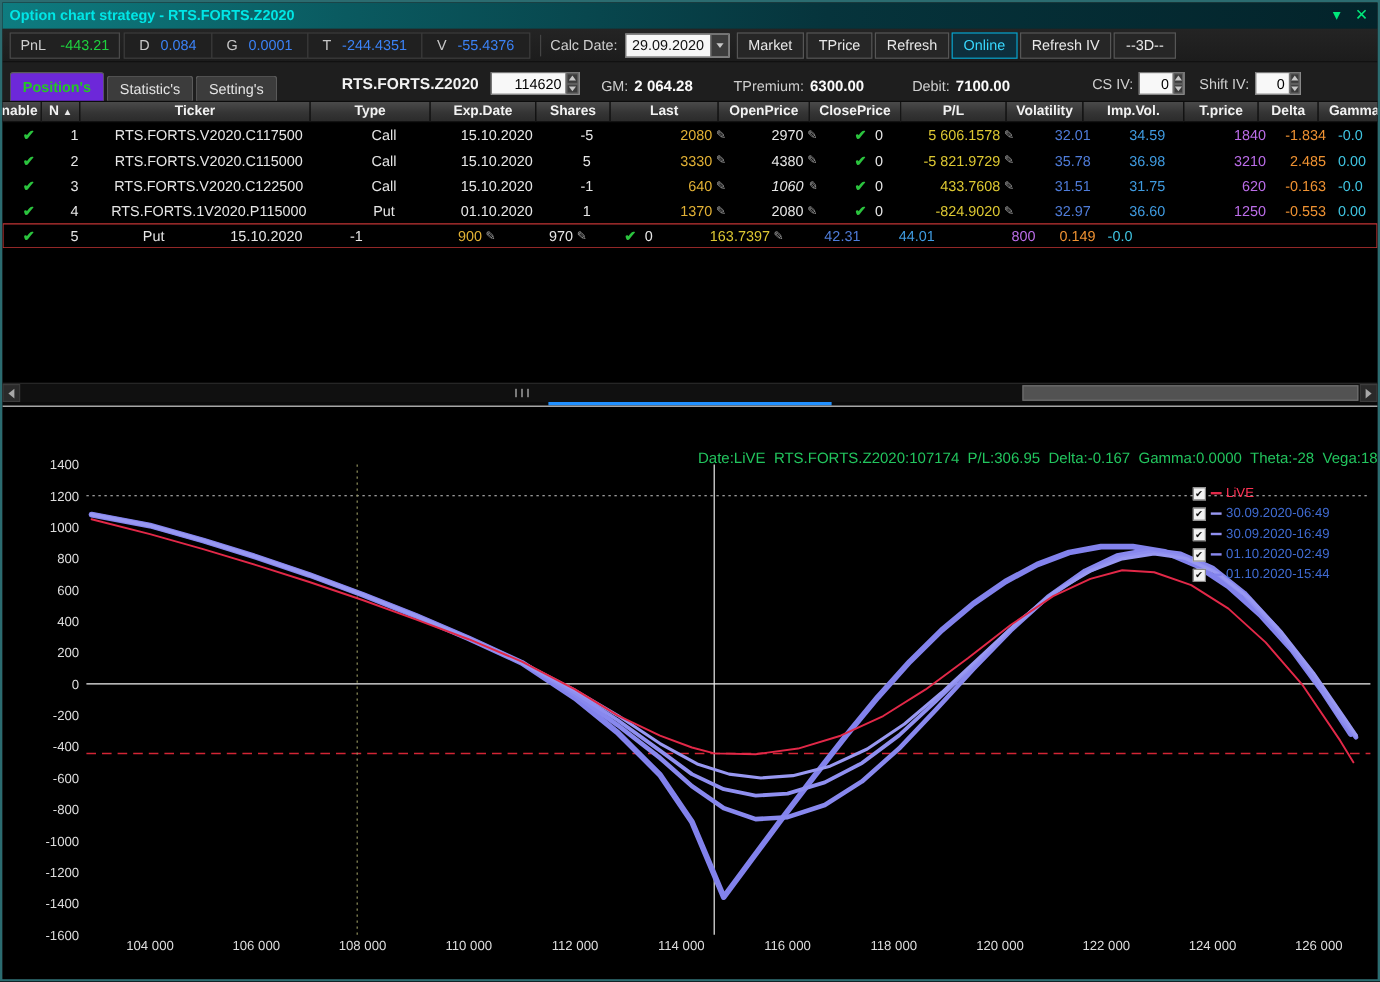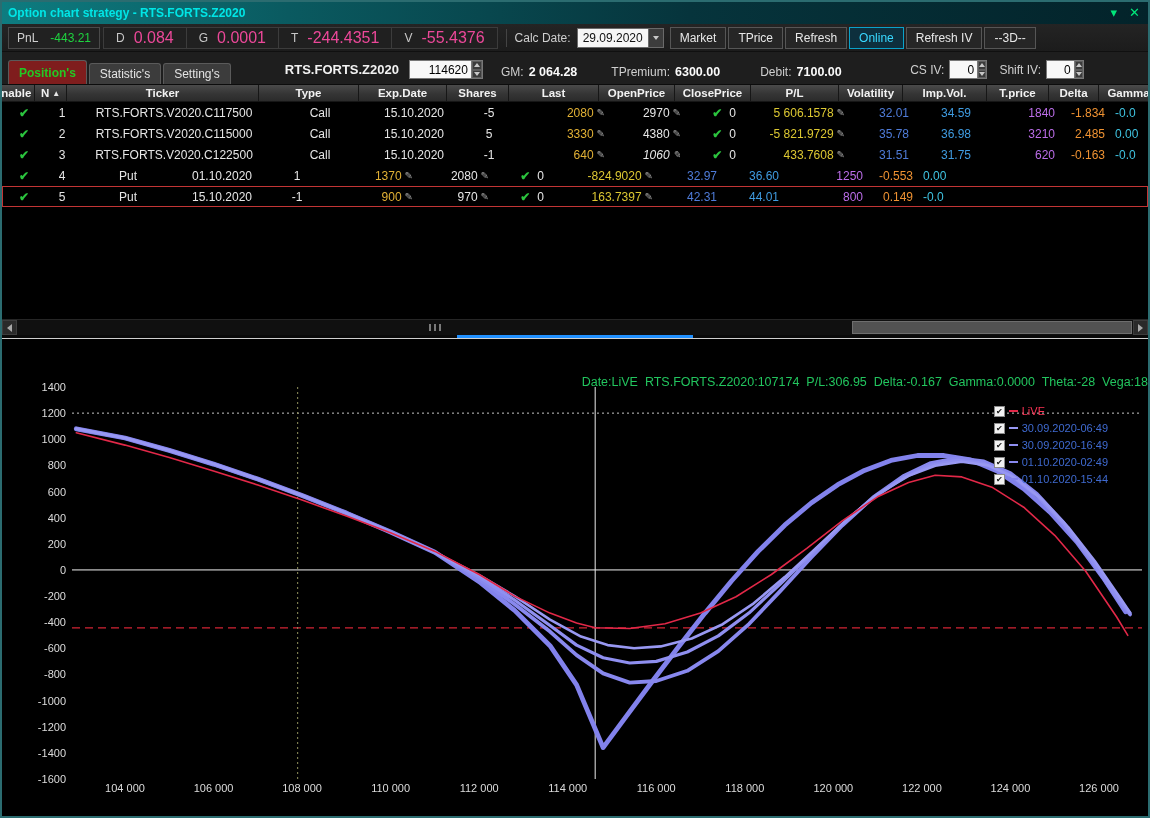--- a/index.html
+++ b/index.html
@@ -12,33 +12,33 @@
   .tb-ico{color:#00e87a;font-size:13px;line-height:22px;margin-left:12px;cursor:default;}
   
   .toolbar1{height:28px;flex:0 0 28px;background:linear-gradient(#242424,#1c1c1c);display:flex;align-items:center;padding:0 6px;border-bottom:1px solid #101010;}
   .seg{height:22px;display:inline-flex;align-items:center;border:1px solid #3f3f3f;background:#212121;padding:0 8px;}
   .pnl-seg{min-width:92px;justify-content:space-between;border-color:#4a4a4a;}
   .lbl{color:#cfcfcf;font-size:12px;white-space:nowrap;}
   .green{color:#1ed33f;}
   #greeks{display:inline-flex;height:22px;margin-left:4px;}
   .greek-seg{display:inline-flex;align-items:center;gap:9px;border:1px solid #3c3c3c;background:#202020;height:22px;padding:0 12px;margin-left:-1px;}
   .glbl{color:#c8c8c8;font-size:12px;}
-  .gval{color:#ec4899;font-size:16px;}
+  .gval{color:#3b82f6;font-size:12px;}
   .vdiv{width:1px;height:18px;background:#444;margin:0 8px;}
   .combo{display:inline-flex;height:20px;border:1px solid #6a6a6a;background:#f6f6f6;margin-left:6px;}
   .combo-val{color:#111;font-size:12px;padding:2px 5px 0 5px;min-width:68px;}
   .combo-btn{width:15px;background:#3c3c3c;border-left:1px solid #6a6a6a;display:flex;align-items:center;justify-content:center;}
   #toolbar-buttons{display:inline-flex;margin-left:6px;gap:2px;}
   .tbtn{height:22px;display:inline-flex;align-items:center;padding:0 9px;border:1px solid #565656;background:#262626;color:#e8e8e8;font-size:12px;white-space:nowrap;cursor:default;}
   .tbtn.active{border-color:#0aa2ca;background:#0d2f3d;color:#38d8ff;}
   
   .toolbar2{height:33px;flex:0 0 33px;background:#1e1e1e;display:flex;align-items:flex-end;padding:0 64px 0 6px;border-bottom:1px solid #0c0c0c;}
   #tabs{display:inline-flex;align-items:flex-end;}
   .tab{height:21px;display:inline-flex;align-items:center;padding:0 10px;background:#3c3c3c;border:1px solid #5a5a5a;border-bottom:none;border-radius:3px 3px 0 0;color:#e4e4e4;font-size:12px;margin-right:2px;cursor:default;}
-  .tab.active{height:24px;background:#7f1d1d;color:#24c824;font-weight:bold;}
+  .tab.active{height:24px;background:#6d28d9;color:#24c824;font-weight:bold;}
   .r2group{display:inline-flex;align-items:center;margin-bottom:5px;}
   .symbol{color:#f2f2f2;font-weight:bold;font-size:13px;margin-left:52px;}
   .bval{color:#fafafa;font-weight:bold;font-size:12.5px;margin-left:5px;white-space:nowrap;}
   .field{display:inline-flex;height:19px;border:1px solid #777;background:#f8f8f8;}
   .field input{border:none;outline:none;background:transparent;color:#000;font-size:12px;text-align:right;padding:0 3px;font-family:"Liberation Sans",sans-serif;width:100%;}
   .spin{width:13px;display:flex;flex-direction:column;border-left:1px solid #777;}
   .spin .sb{flex:1;background:#3b3b3b;border:1px solid #5e5e5e;display:flex;align-items:center;justify-content:center;}
   .tri-up{width:0;height:0;border-left:3px solid transparent;border-right:3px solid transparent;border-bottom:4px solid #c8c8c8;}
   .tri-down{width:0;height:0;border-left:3px solid transparent;border-right:3px solid transparent;border-top:4px solid #c8c8c8;}
   .tri-left{width:0;height:0;border-top:4px solid transparent;border-bottom:4px solid transparent;border-right:5px solid #a8a8a8;}
@@ -409,20 +409,23 @@
             <span>-0.0</span>
           </div>
         </div>
         <div class="trow">
           <div class="tcell al-c " style="width: 44px;">
             <span class="chk">✔</span>
           </div>
           <div class="tcell al-c c-white" style="width: 32px;">
             <span>4</span>
           </div>
+          <div class="tcell al-c c-white" style="width: 192px;">
+            <span>RTS.FORTS.1V2020.P115000</span>
+          </div>
           <div class="tcell al-c c-white" style="width: 100px;">
             <span>Put</span>
           </div>
           <div class="tcell al-c c-white" style="width: 88px;">
             <span>01.10.2020</span>
           </div>
           <div class="tcell al-c c-white" style="width: 62px;">
             <span>1</span>
           </div>
           <div class="tcell al-r c-last" style="width: 90px;">

